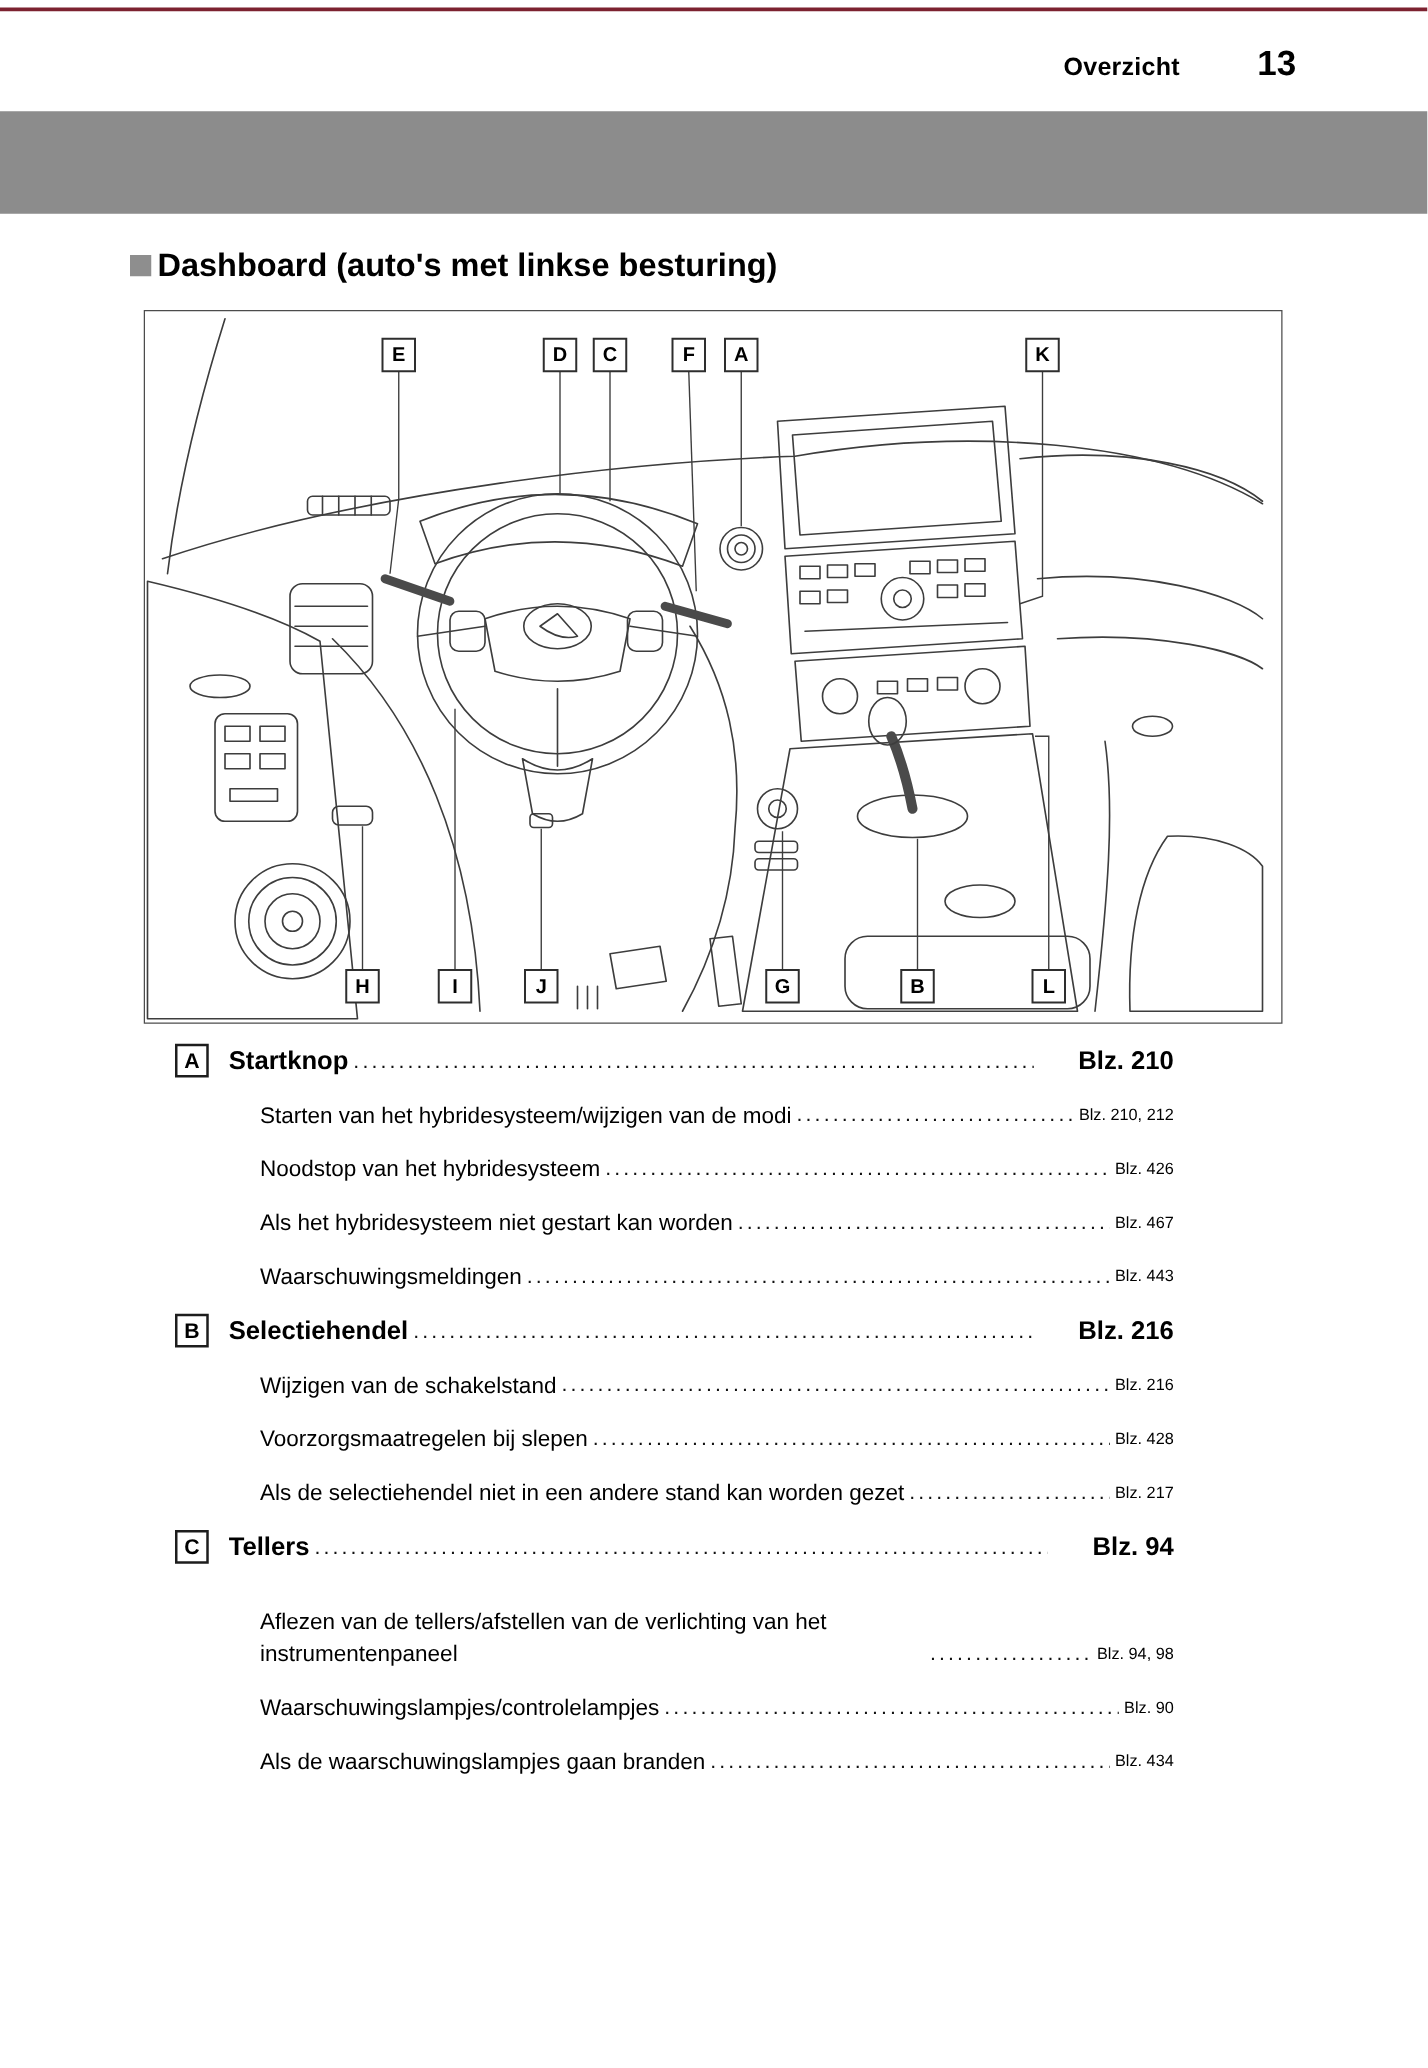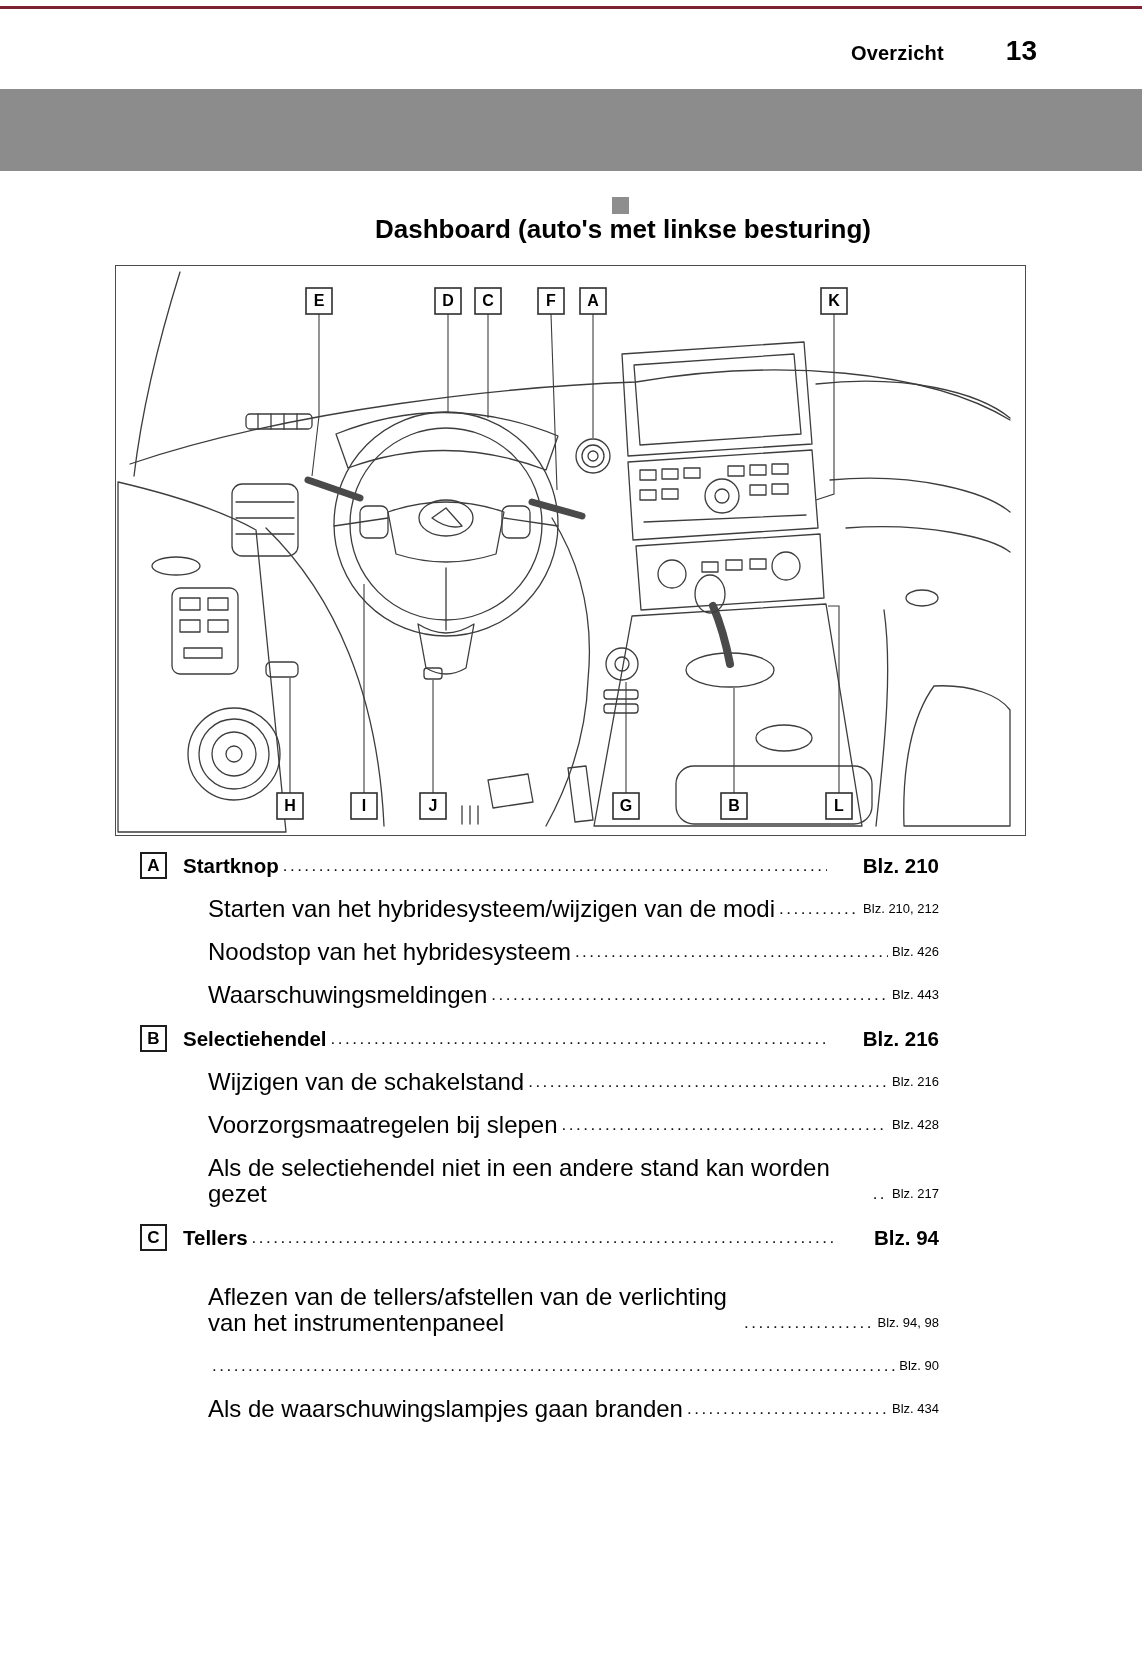--- a/index.html
+++ b/index.html
@@ -13,42 +13,42 @@
   .top-rule { height: 3px; background: #7c2230; margin-top: 6px; }
 
   .pg-head { display: flex; justify-content: flex-end; align-items: baseline;
              gap: 62px; padding: 26px 105px 0 0; }
   .sec { font-size: 20px; font-weight: bold; letter-spacing: .2px; }
   .num { font-size: 28px; font-weight: bold; }
 
   .banner { height: 82px; background: #8c8c8c; margin-top: 22px; }
 
   .title { margin: 26px 0 0 104px; font-size: 26px; font-weight: bold;
-           display: flex; align-items: center; flex-direction: column; }
+           display: flex; align-items: center; }
   .title .sq { width: 17px; height: 17px; background: #8e8e8e; display: inline-block;
                margin-right: 5px; flex: none; }
 
   .fig { margin: 20px 0 0 115px; width: 911px; height: 571px;
          border: 1.5px solid #4c4c4c; background: #fff; }
   .fig svg { display: block; }
 
   .ln  { fill: none; stroke: #3d3d3d; stroke-width: 1.3; stroke-linecap: round; stroke-linejoin: round; }
   .stalk { stroke: #4a4a4a; stroke-width: 7; stroke-linecap: round; fill: none; }
   .cl { stroke: #3d3d3d; stroke-width: 1.1; fill: none; }
   .cbox { fill: #fff; stroke: #2e2e2e; stroke-width: 1.6; }
   .cletter { font-family: "Liberation Sans", sans-serif; font-weight: bold;
              font-size: 16px; text-anchor: middle; fill: #000; }
 
   .index { margin: 16px 115px 0 115px; padding: 0 88px 0 25px; }
   .row { display: flex; align-items: flex-end; margin-bottom: 17px; line-height: 26px; }
   .row.sub { padding-left: 68px; }
   .badge { width: 27px; height: 27px; border: 2px solid #1d1d1d; display: flex;
            align-items: center; justify-content: center; font-weight: bold;
            font-size: 17px; margin-right: 16px; flex: none; background: #fff; }
-  .txt { flex: 0 1 auto; font-size: 24px; }
+  .txt { flex: 0 1 auto; font-size: 18px; }
   .row.main .txt { font-size: 20.5px; font-weight: bold; }
   .txt.be { max-width: 532px; margin-top: 16px; }
   .dots { flex: 1 1 16px; overflow: hidden; white-space: nowrap; margin: 0 4px;
           font-size: 17px; letter-spacing: 2.5px; color: #111; }
   .dots::after { content: "..................................................................................................................................................................................................................."; }
   .pg { white-space: nowrap; font-size: 13px; }
   .row.main .pg { font-size: 20.5px; font-weight: bold; margin-left: 32px; }
 </style>
 </head>
 <body>
@@ -259,20 +259,25 @@
     <span class="txt">Starten van het hybridesysteem/wijzigen van de modi</span>
     <span class="dots"></span>
     <span class="pg">Blz. 210, 212</span>
   </div>
   <div class="row sub">
     <span class="txt">Noodstop van het hybridesysteem</span>
     <span class="dots"></span>
     <span class="pg">Blz. 426</span>
   </div>
   <div class="row sub">
+    <span class="txt">Als het hybridesysteem niet gestart kan worden</span>
+    <span class="dots"></span>
+    <span class="pg">Blz. 467</span>
+  </div>
+  <div class="row sub">
     <span class="txt">Waarschuwingsmeldingen</span>
     <span class="dots"></span>
     <span class="pg">Blz. 443</span>
   </div>
 
   <div class="row main">
     <span class="badge">B</span>
     <span class="txt">Selectiehendel</span>
     <span class="dots"></span>
     <span class="pg">Blz. 216</span>
@@ -298,20 +303,21 @@
     <span class="txt">Tellers</span>
     <span class="dots"></span>
     <span class="pg">Blz. 94</span>
   </div>
   <div class="row sub">
     <span class="txt be">Aflezen van de tellers/afstellen van de verlichting van het instrumentenpaneel</span>
     <span class="dots"></span>
     <span class="pg">Blz. 94, 98</span>
   </div>
   <div class="row sub">
+    <span class="txt">Waarschuwingslampjes/controlelampjes</span>
     <span class="dots"></span>
     <span class="pg">Blz. 90</span>
   </div>
   <div class="row sub">
     <span class="txt">Als de waarschuwingslampjes gaan branden</span>
     <span class="dots"></span>
     <span class="pg">Blz. 434</span>
   </div>
 
 </section>

